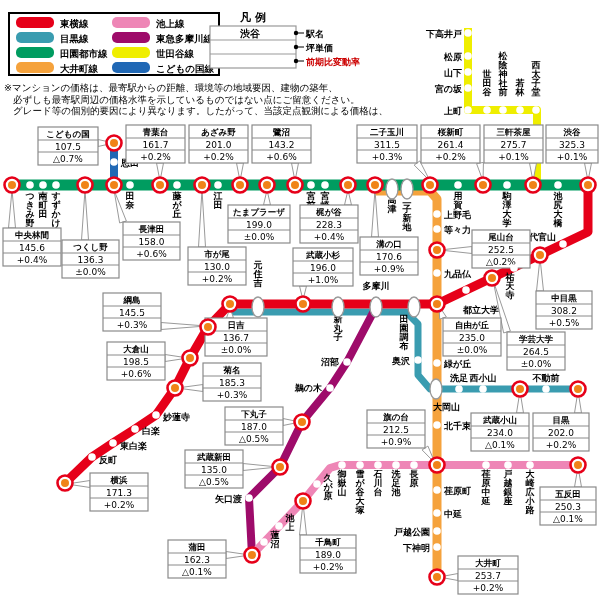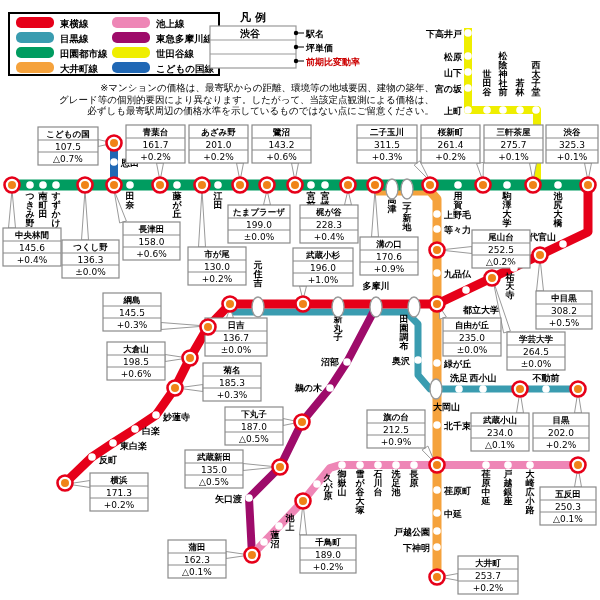--- a/index.html
+++ b/index.html
@@ -1,20 +1,20 @@
 <!DOCTYPE html>
 <html><head>
 <meta charset="utf-8">
 <style>
   html,body{margin:0;padding:0;background:#fff;}
   .stage{position:relative;width:600px;height:600px;background:#fff;overflow:hidden;
          font-family:"DejaVu Sans","Liberation Sans",sans-serif;}
   .stage svg{position:absolute;left:0;top:0;font-family:"DejaVu Sans","Liberation Sans",sans-serif;}
   .disclaimer{position:absolute;left:4px;top:82px;width:430px;font-size:9.5px;line-height:11.5px;color:#000;}
-  .disclaimer div{white-space:nowrap;text-align:right;}
+  .disclaimer div{white-space:nowrap;}
   .disclaimer div:nth-child(n+2){padding-left:9px;}
 </style>
 </head>
 <body>
 
 <div class="stage">
   <svg id="map-svg" width="600" height="600" viewBox="0 0 600 600">
       <g>
         <polyline points="374,191 430,191 437,199 437,577" fill="none" stroke="#f5a23c" stroke-width="9" stroke-linejoin="round"></polyline>
         <polyline points="114,140 114,184" fill="none" stroke="#2068b5" stroke-width="8" stroke-linejoin="round"></polyline>
@@ -646,16 +646,16 @@
         <circle cx="296" cy="47" r="2.2" fill="#000"></circle>
         <line x1="298" y1="47" x2="304" y2="47" stroke="#000" stroke-width="1"></line>
         <text x="306" y="50.5" font-size="9" text-anchor="start" fill="#000000" font-weight="bold">坪単価</text>
         <circle cx="296" cy="61" r="2.2" fill="#000"></circle>
         <line x1="298" y1="61" x2="304" y2="61" stroke="#000" stroke-width="1"></line>
         <text x="306" y="64.5" font-size="9" text-anchor="start" fill="#cc0000" font-weight="bold">前期比変動率</text>
       </g>
     </svg>
   <div class="disclaimer">
     <div>※マンションの価格は、最寄駅からの距離、環境等の地域要因、建物の築年、</div>
+    <div>必ずしも最寄駅周辺の価格水準を示しているものではない点にご留意ください。</div>
     <div>グレード等の個別的要因により異なります。したがって、当該定点観測による価格は、</div>
-    <div>必ずしも最寄駅周辺の価格水準を示しているものではない点にご留意ください。</div>
   </div>
 </div>
 
 </body></html>

